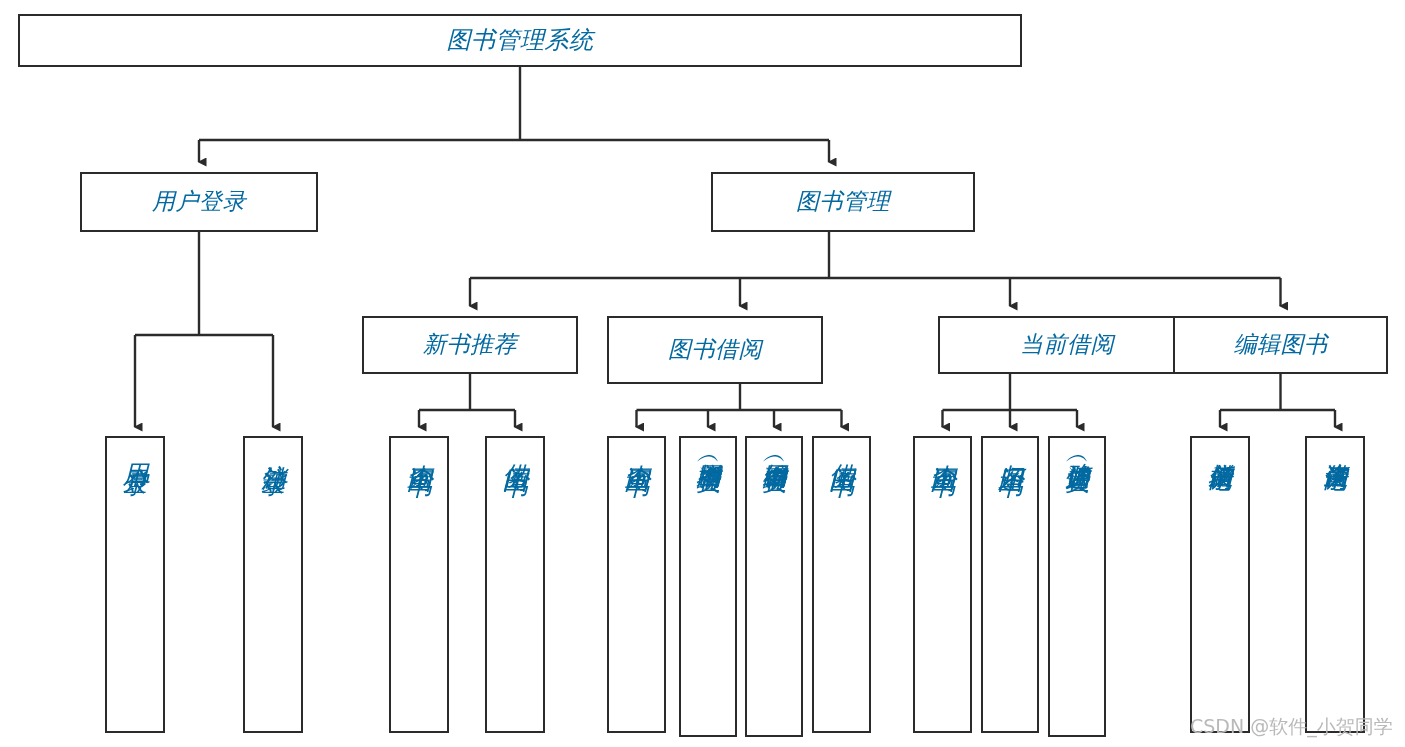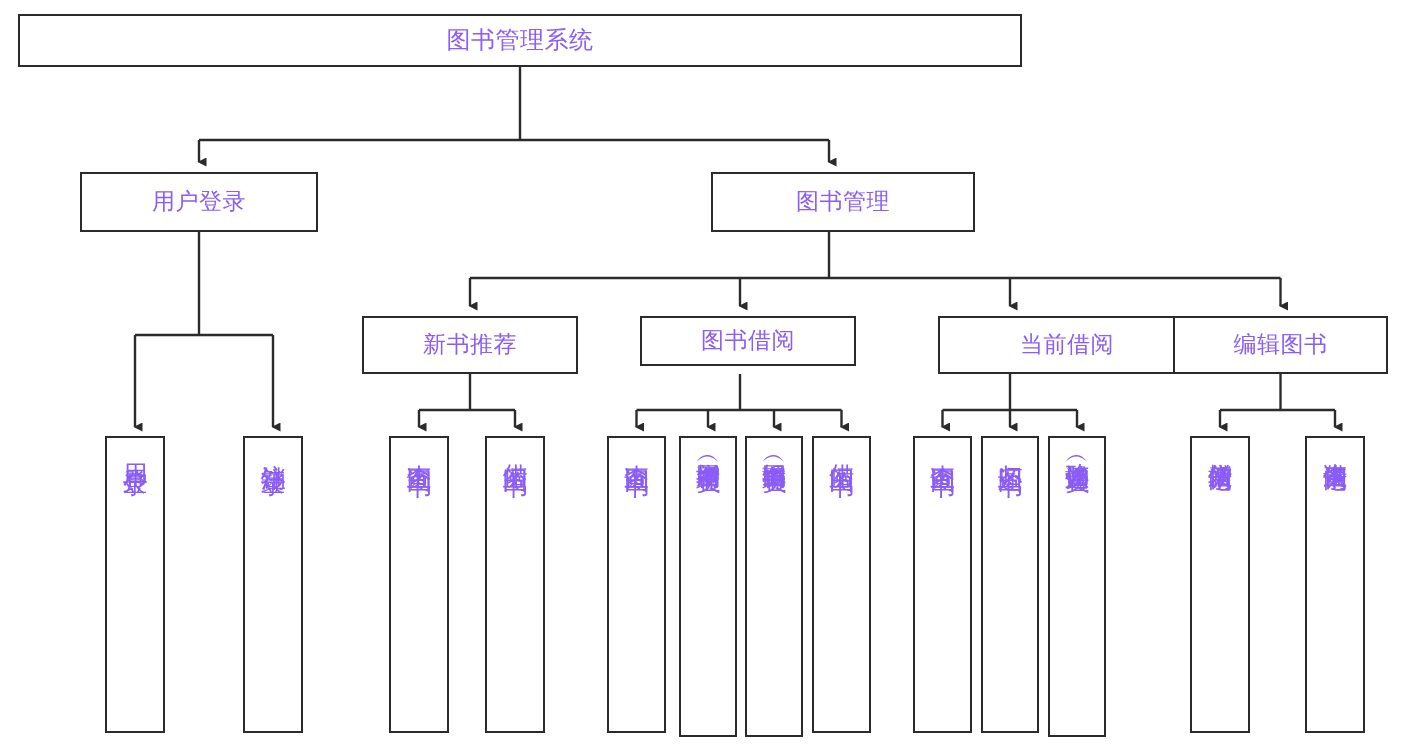--- a/index.html
+++ b/index.html
@@ -31,22 +31,23 @@
     border: 2px solid #2b2b2b;
     background: #ffffff;
     display: flex;
     align-items: center;
     justify-content: center;
     color: #1a1a1a;
   }
   .node-label {
     display: block;
     text-align: right;
-    color: #8b5cf6;
+    color: #0369a1;
     line-height: 1.18;
+    font-style: italic;
   }
   
   .node.horiz .node-label {
     writing-mode: horizontal-tb;
     font-size: 23px;
     letter-spacing: 0.5px;
   }
   .node.root .node-label {
     font-size: 24px;
   }
@@ -131,21 +132,21 @@
   <div class="node horiz" style="left: 80px; top: 172px; width: 238px; height: 60px;">
     <span class="node-label">用户登录</span>
   </div>
   <div class="node horiz" style="left: 711px; top: 172px; width: 264px; height: 60px;">
     <span class="node-label">图书管理</span>
   </div>
 
   <div class="node horiz" style="left: 362px; top: 316px; width: 216px; height: 58px;">
     <span class="node-label">新书推荐</span>
   </div>
-  <div class="node horiz" style="left: 640px; top: 316px; width: 216px; height: 50px;">
+  <div class="node horiz" style="left: 607px; top: 316px; width: 216px; height: 68px;">
     <span class="node-label">图书借阅</span>
   </div>
   <div class="node horiz" style="left: 938px; top: 316px; width: 258px; height: 58px;">
     <span class="node-label">当前借阅</span>
   </div>
   <div class="node horiz" style="left: 1173px; top: 316px; width: 215px; height: 58px;">
     <span class="node-label">编辑图书</span>
   </div>
 
   <div id="leaf-layer">
@@ -183,14 +184,15 @@
         <span class="node-label">确认归还（管理员）</span>
       </div>
       <div class="node vert long" style="left: 1190px; top: 436px; width: 60px; height: 297px;">
         <span class="node-label">新增借阅记录</span>
       </div>
       <div class="node vert long" style="left: 1305px; top: 436px; width: 60px; height: 297px;">
         <span class="node-label">查询借阅记录</span>
       </div>
     </div>
 
+  <div class="watermark" style="left: 1190px; top: 714px; color: rgb(185, 185, 185);">CSDN @软件_小贺同学</div>
 
 </div>
 
 </body></html>

